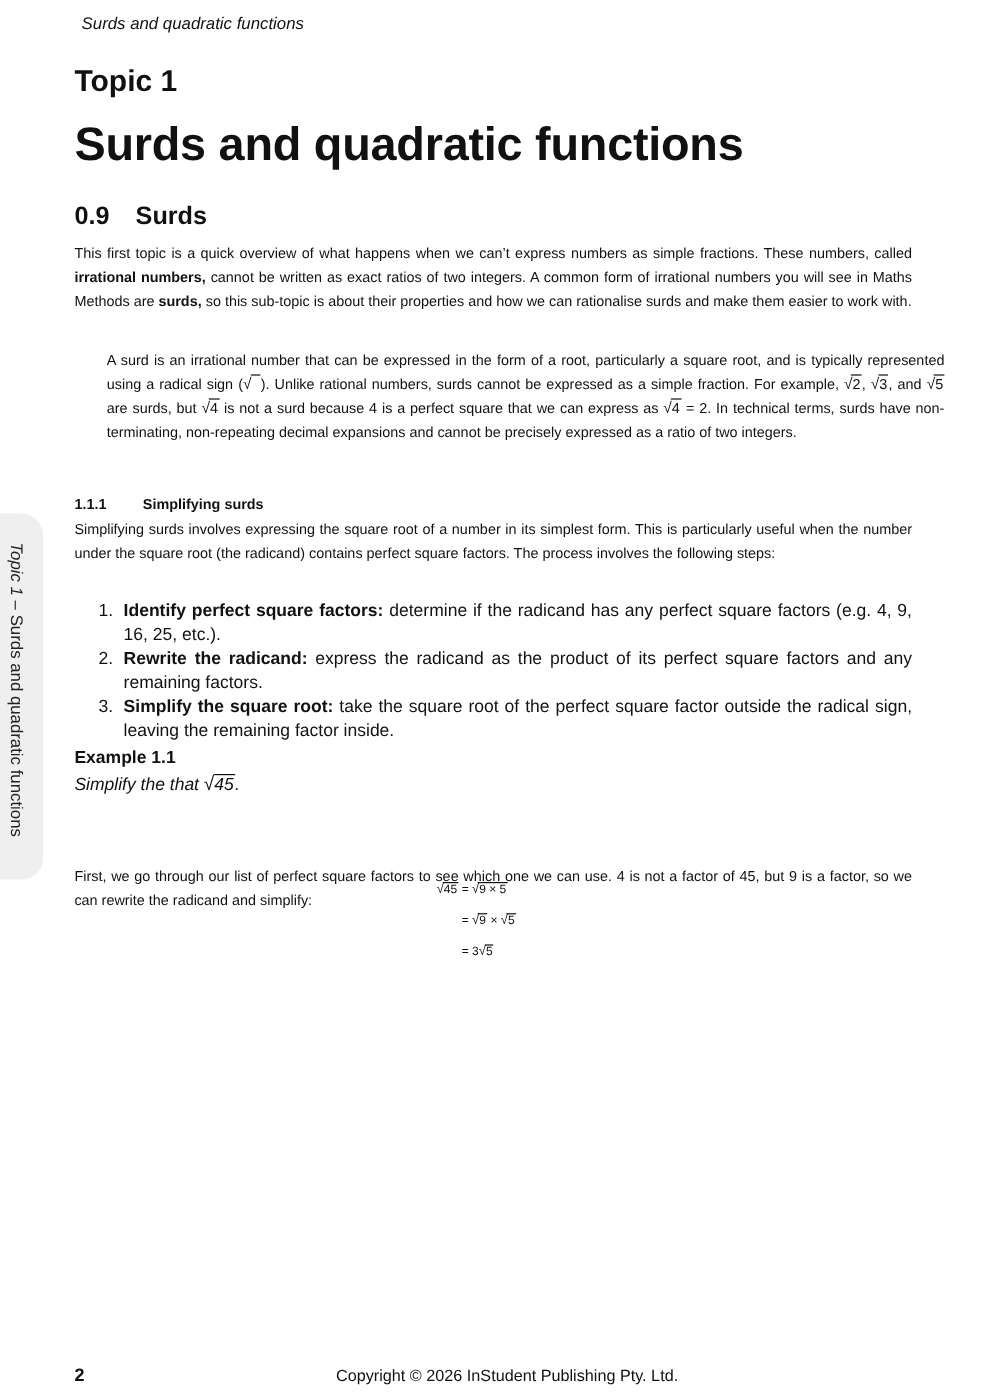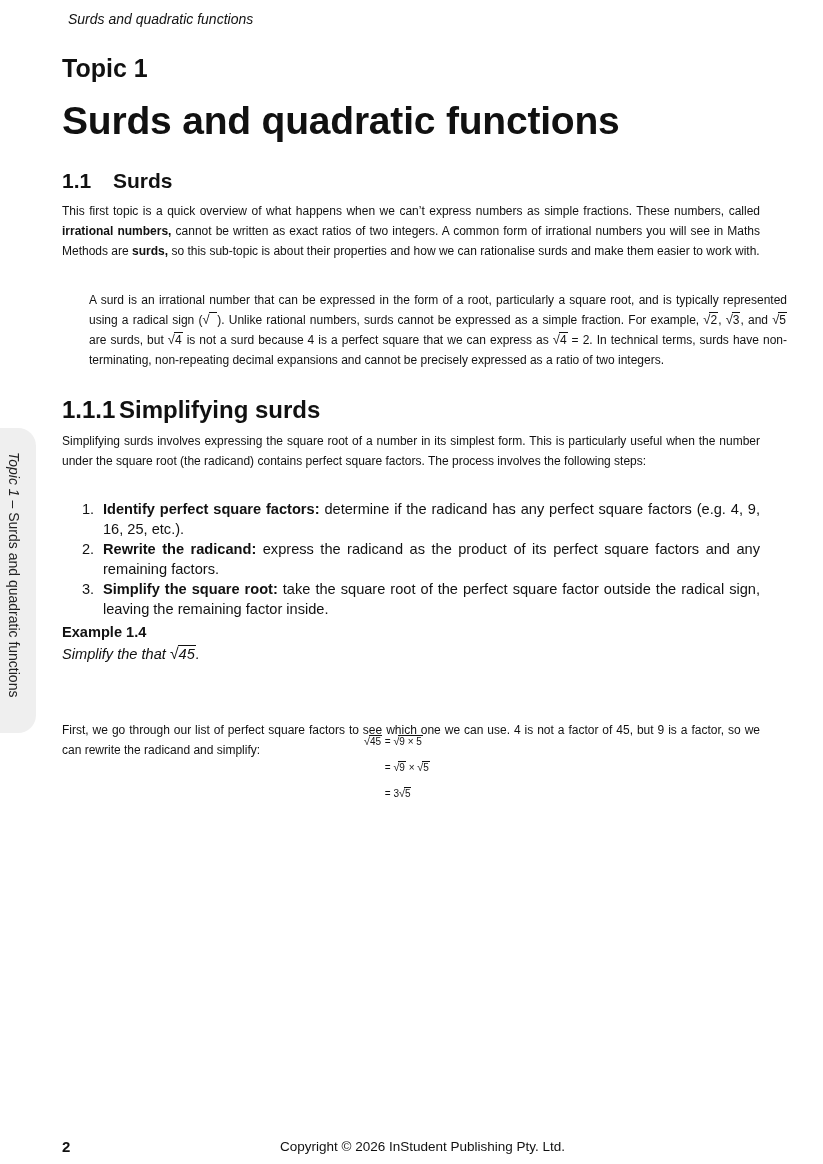--- a/index.html
+++ b/index.html
@@ -18,22 +18,22 @@
   .page-title {
     position: absolute; left: 62px; top: 99px;
     font-size: 39px; font-weight: bold; margin: 0; letter-spacing: -0.2px;
   }
   .section-heading {
     position: absolute; left: 62px; top: 169px;
     font-size: 21px; font-weight: bold; margin: 0;
   }
   .section-heading .num { display: inline-block; width: 51px; }
   .subsection-heading {
-    position: absolute; left: 62px; top: 396px;
-    font-size: 24px; font-weight: bold; margin: 0;
+    position: absolute; left: 62px; top: 413px;
+    font-size: 12px; font-weight: bold; margin: 0;
   }
   .subsection-heading .num { display: inline-block; width: 57px; }
   .para {
     position: absolute; left: 62px; width: 698px;
     font-size: 12px; line-height: 20px; text-align: justify; margin: 0;
   }
   .p1 { top: 201px; }
   .p2 { top: 290px; margin-left: 27px; }
   .p3 { top: 431px; }
   .steps {
@@ -80,37 +80,37 @@
   }
 </style>
 </head>
 <body>
 
 <div class="running-header">Surds and quadratic functions</div>
 
 <h2 class="topic-label">Topic 1</h2>
 <h1 class="page-title">Surds and quadratic functions</h1>
 
-<h3 class="section-heading"><span class="num">1.1</span><span>Surds</span></h3>
+<h3 class="section-heading"><span class="num">0.9</span><span>Surds</span></h3>
 
 <p class="para p1"><span>This first topic is a quick overview of what happens when we can’t express numbers as simple fractions. These numbers, called </span><b>irrational numbers,</b><span> cannot be written as exact ratios of two integers.  A common form of irrational numbers you will see in Maths Methods are </span><b>surds,</b><span> so this sub-topic is about their properties and how we can rationalise surds and make them easier to work with.</span></p>
 
 <p class="para p2"><span>A surd is an irrational number that can be expressed in the form of a root, particularly a square root, and is typically represented using a radical sign </span><span>(<span class="sqrt"><span class="rad">√</span><span class="under">&nbsp;&nbsp;</span></span>)</span><span>. Unlike rational numbers, surds cannot be expressed as a simple fraction.  For example, </span><span class="sqrt"><span class="rad">√</span><span class="under">2</span></span><span>, </span><span class="sqrt"><span class="rad">√</span><span class="under">3</span></span><span>, and </span><span class="sqrt"><span class="rad">√</span><span class="under">5</span></span><span> are surds, but </span><span class="sqrt"><span class="rad">√</span><span class="under">4</span></span><span> is not a surd because 4 is a perfect square that we can express as </span><span class="sqrt"><span class="rad">√</span><span class="under">4</span></span><span> = 2.  In technical terms, surds have non-terminating, non-repeating decimal expansions and cannot be precisely expressed as a ratio of two integers.</span></p>
 
 <h4 class="subsection-heading"><span class="num">1.1.1</span><span>Simplifying surds</span></h4>
 
 <p class="para p3">Simplifying surds involves expressing the square root of a number in its simplest form.  This is particularly useful when the number under the square root (the radicand) contains perfect square factors. The process involves the following steps:</p>
 
 <ol class="steps">
   <li><span class="marker">1.</span><b>Identify perfect square factors:</b><span> determine if the radicand has any perfect square factors (e.g. 4, 9, 16, 25, etc.).</span></li>
   <li><span class="marker">2.</span><b>Rewrite the radicand:</b><span>  express the radicand as the product of its perfect square factors and any remaining factors.</span></li>
   <li><span class="marker">3.</span><b>Simplify the square root:</b><span> take the square root of the perfect square factor outside the radical sign, leaving the remaining factor inside.</span></li>
 </ol>
 
-<div class="example-label">Example 1.4</div>
+<div class="example-label">Example 1.1</div>
 <div class="example-prompt"><span>Simplify the that </span><span class="sqrt"><span class="rad">√</span><span class="under">45</span></span><span>.</span></div>
 
 <p class="para p4">First, we go through our list of perfect square factors to see which one we can use.  4 is not a factor of 45, but 9 is a factor, so we can rewrite the radicand and simplify:</p>
 
 <div class="derivation">
   <div class="row">
     <span class="lhs"><span class="sqrt"><span class="rad">√</span><span class="under">45</span></span></span>
     <span>=</span>
     <span class="sqrt"><span class="rad">√</span><span class="under">9 × 5</span></span>
   </div>

